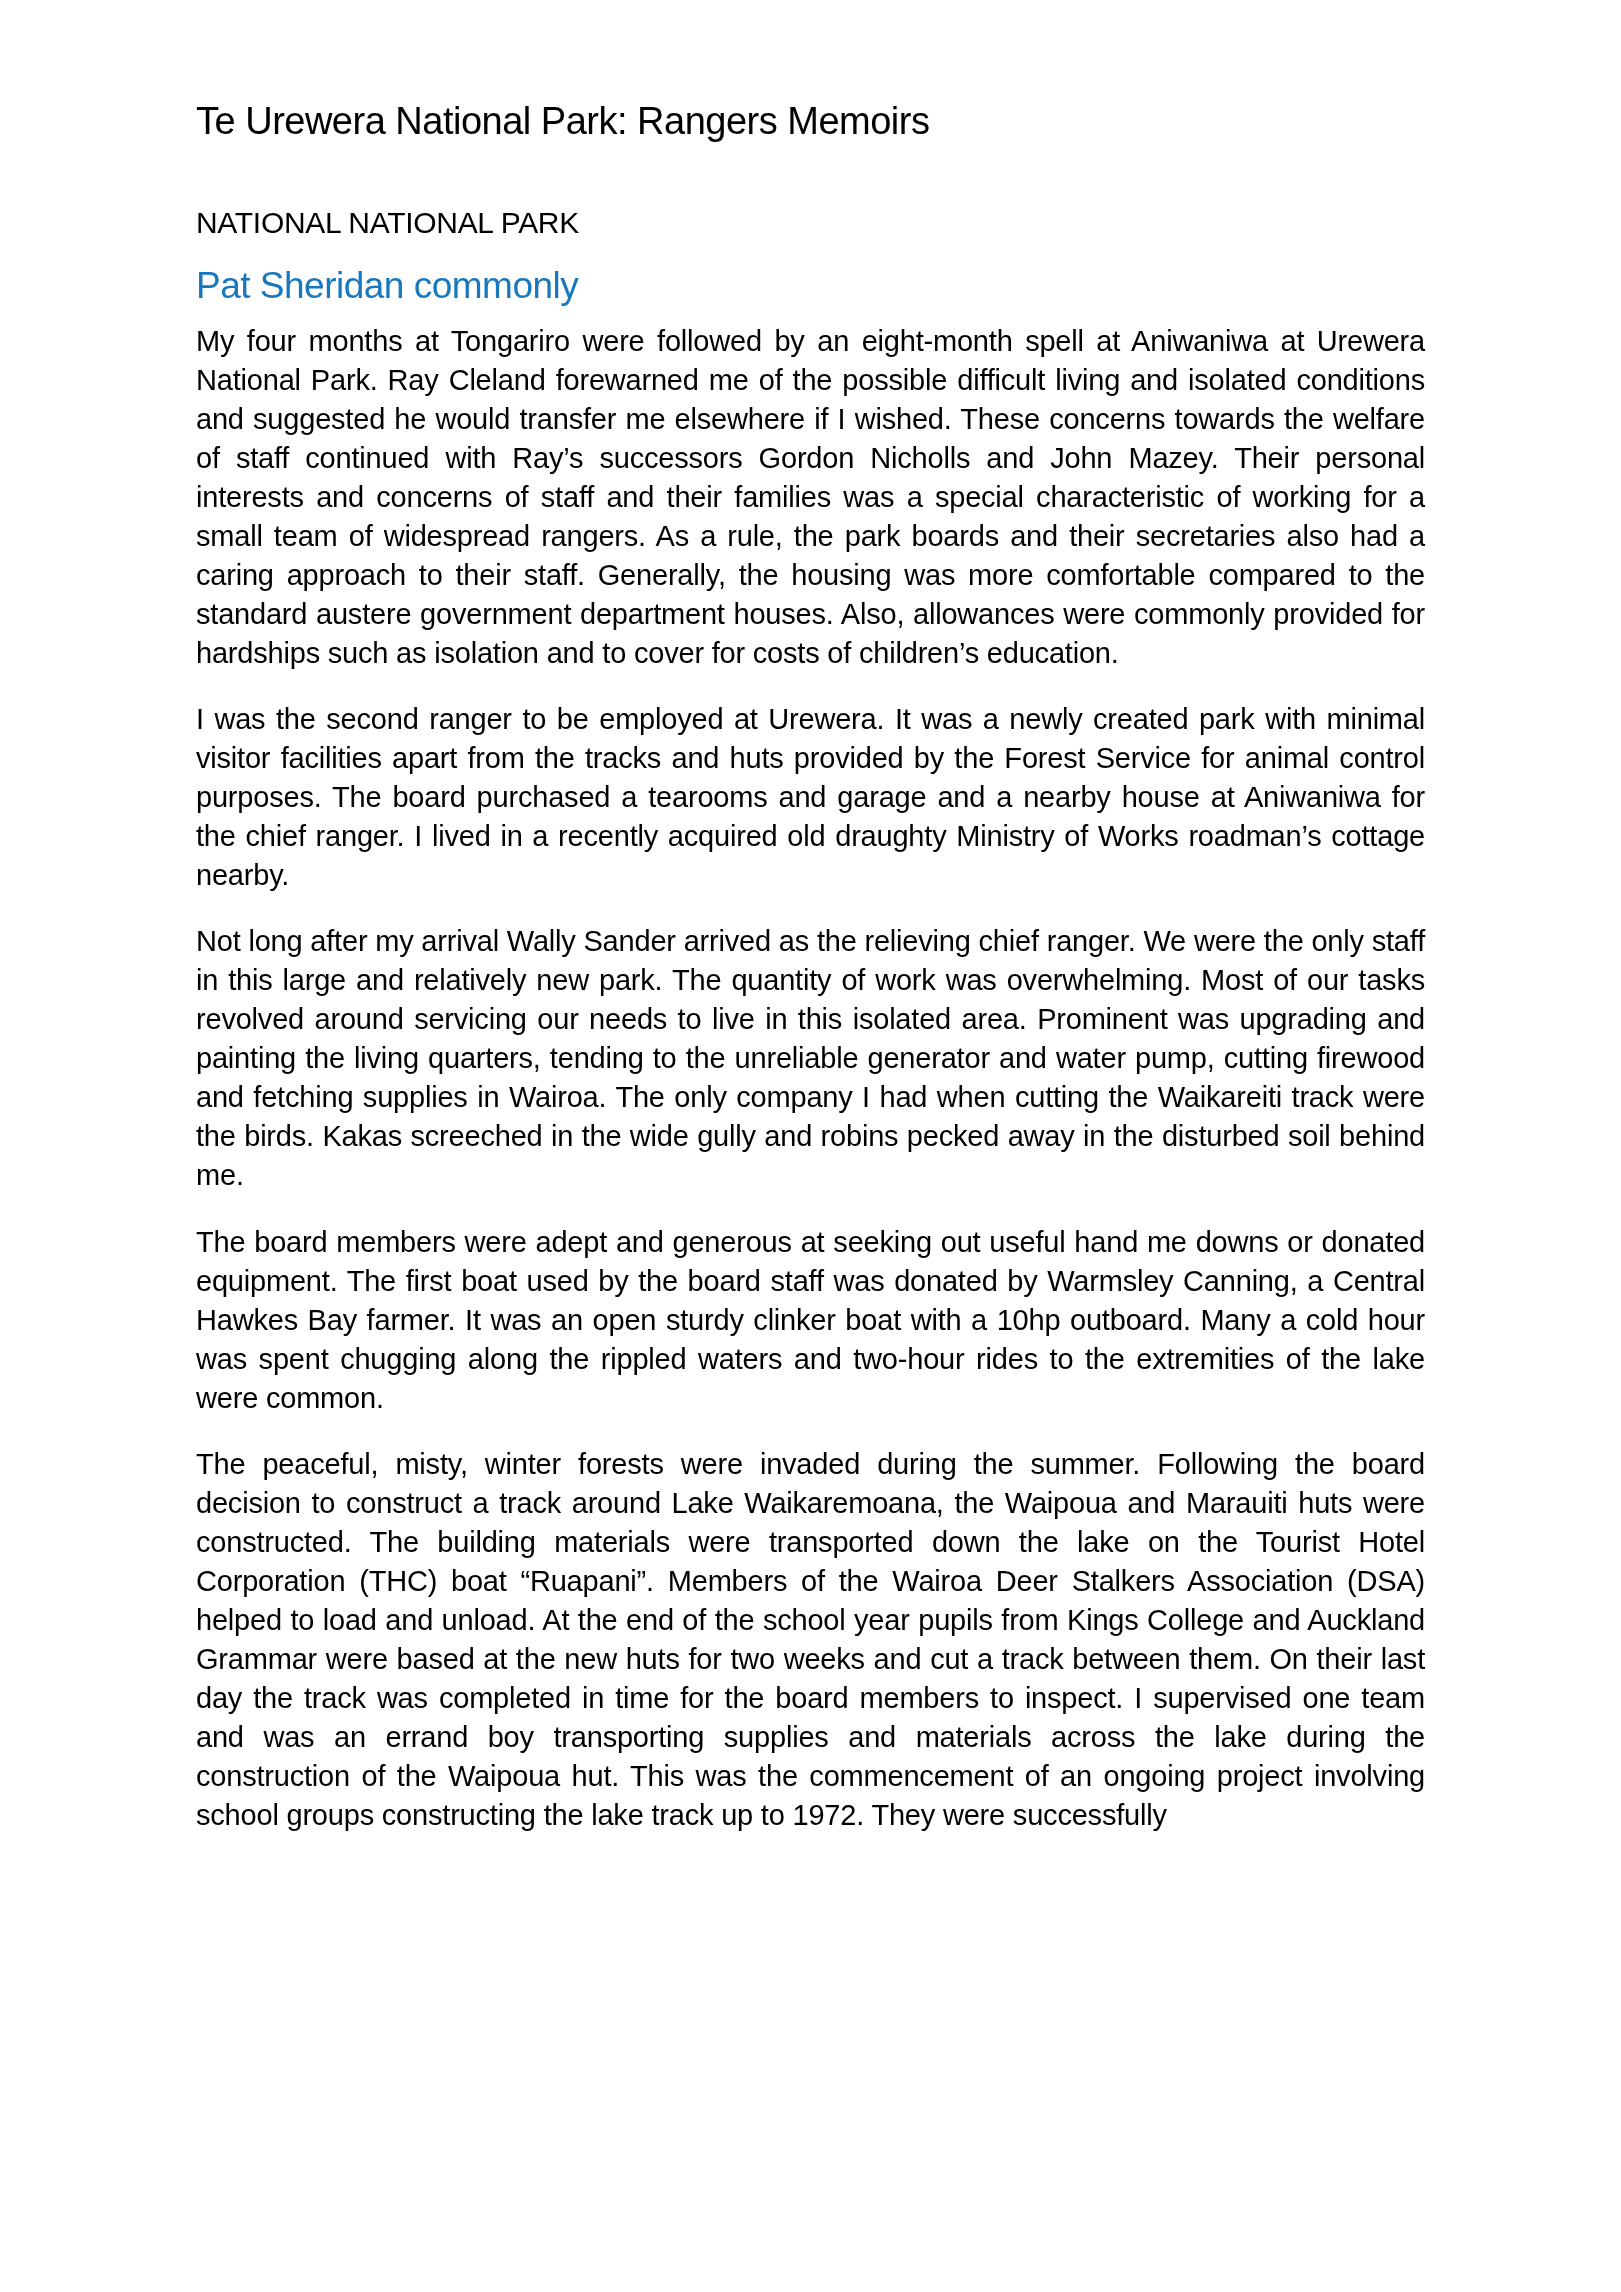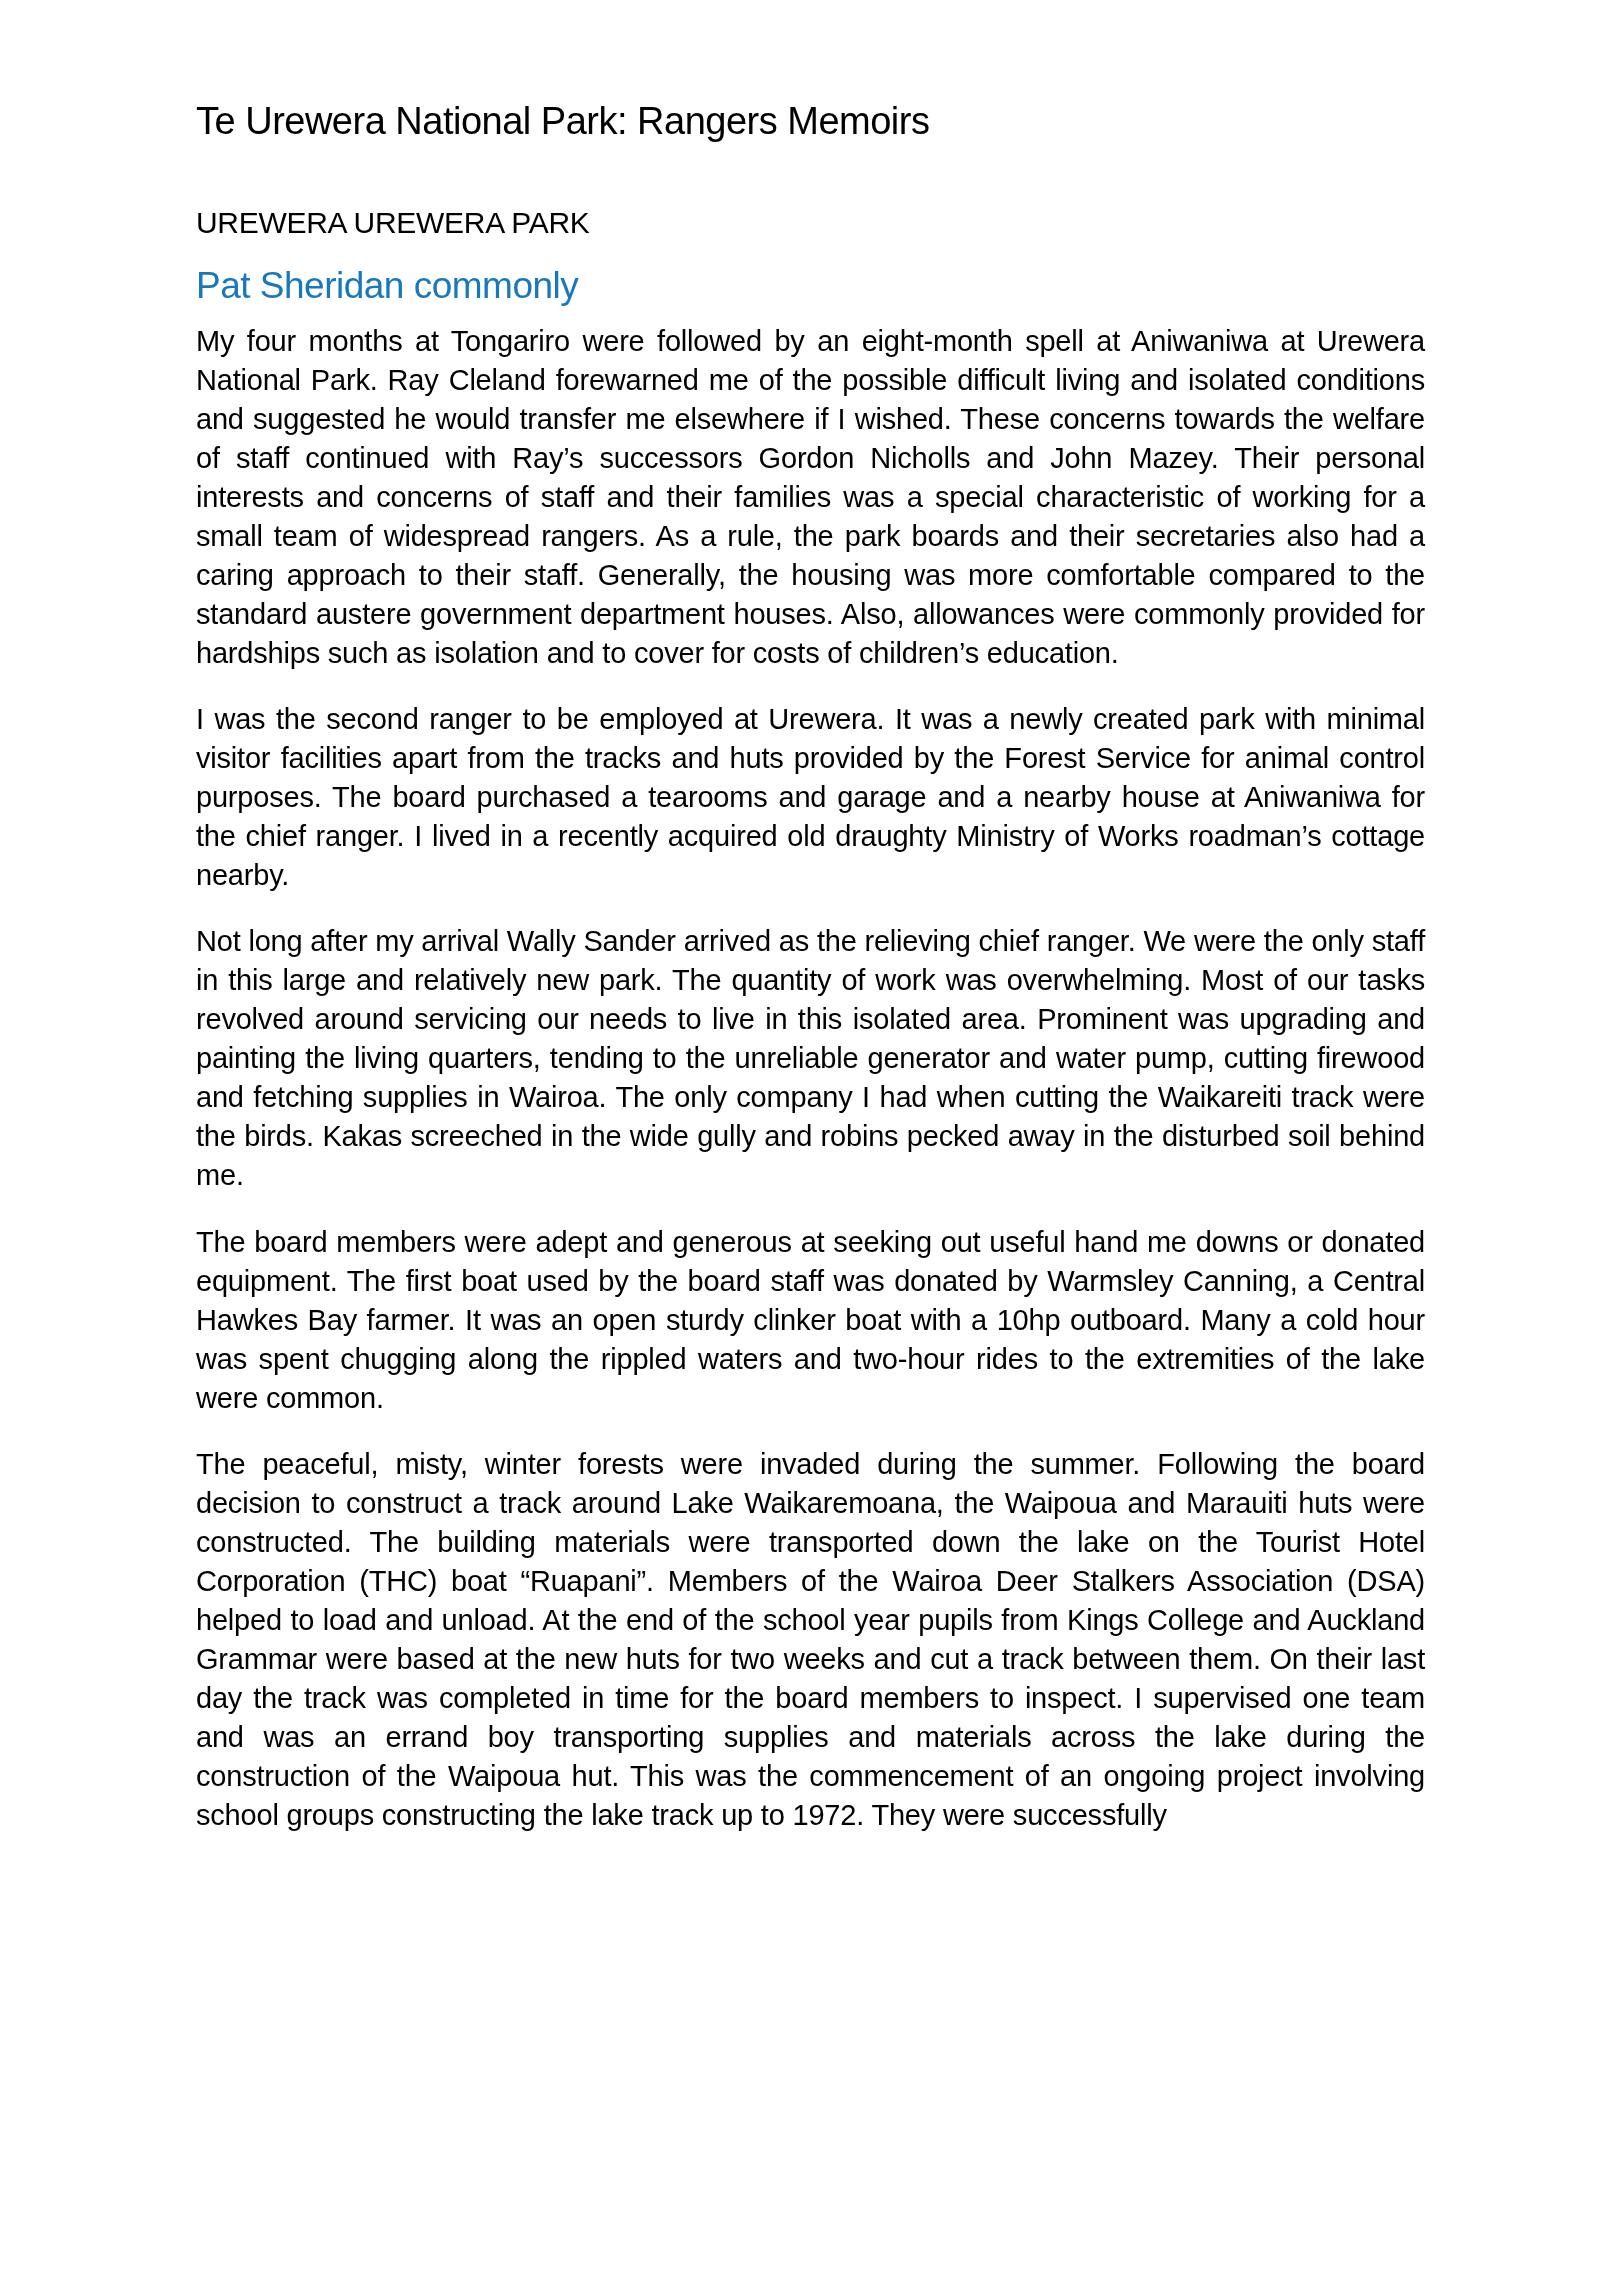--- a/index.html
+++ b/index.html
@@ -68,21 +68,21 @@
   }
 </style>
 </head>
 <body>
 
 <div class="page">
   <div class="content">
 
     <h1 class="doc-title">Te Urewera National Park: Rangers Memoirs</h1>
 
-    <div class="section-heading">UREWERA UREWERA PARK</div>
+    <div class="section-heading">NATIONAL NATIONAL PARK</div>
 
     <h2 class="subheading">Pat Sheridan commonly</h2>
 
     <div class="body-copy">
       <p>My four months at Tongariro were followed by an eight-month spell at Aniwaniwa at Urewera National Park. Ray Cleland forewarned me of the possible difficult living and isolated conditions and suggested he would transfer me elsewhere if I wished. These concerns towards the welfare of staff continued with Ray’s successors Gordon Nicholls and John Mazey. Their personal interests and concerns of staff and their families was a special characteristic of working for a small team of widespread rangers. As a rule, the park boards and their secretaries also had a caring approach to their staff. Generally, the housing was more comfortable compared to the standard austere government department houses. Also, allowances were commonly provided for hardships such as isolation and to cover for costs of children’s education.</p>
       <p>I was the second ranger to be employed at Urewera. It was a newly created park with minimal visitor facilities apart from the tracks and huts provided by the Forest Service for animal control purposes. The board purchased a tearooms and garage and a nearby house at Aniwaniwa for the chief ranger. I lived in a recently acquired old draughty Ministry of Works roadman’s cottage nearby.</p>
       <p>Not long after my arrival Wally Sander arrived as the relieving chief ranger. We were the only staff in this large and relatively new park. The quantity of work was overwhelming. Most of our tasks revolved around servicing our needs to live in this isolated area. Prominent was upgrading and painting the living quarters, tending to the unreliable generator and water pump, cutting firewood and fetching supplies in Wairoa. The only company I had when cutting the Waikareiti track were the birds. Kakas screeched in the wide gully and robins pecked away in the disturbed soil behind me.</p>
       <p>The board members were adept and generous at seeking out useful hand me downs or donated equipment. The first boat used by the board staff was donated by Warmsley Canning, a Central Hawkes Bay farmer. It was an open sturdy clinker boat with a 10hp outboard. Many a cold hour was spent chugging along the rippled waters and two-hour rides to the extremities of the lake were common.</p>
       <p>The peaceful, misty, winter forests were invaded during the summer. Following the board decision to construct a track around Lake Waikaremoana, the Waipoua and Marauiti huts were constructed. The building materials were transported down the lake on the Tourist Hotel Corporation (THC) boat “Ruapani”. Members of the Wairoa Deer Stalkers Association (DSA) helped to load and unload. At the end of the school year pupils from Kings College and Auckland Grammar were based at the new huts for two weeks and cut a track between them. On their last day the track was completed in time for the board members to inspect. I supervised one team and was an errand boy transporting supplies and materials across the lake during the construction of the Waipoua hut. This was the commencement of an ongoing project involving school groups constructing the lake track up to 1972. They were successfully</p>
     </div>

